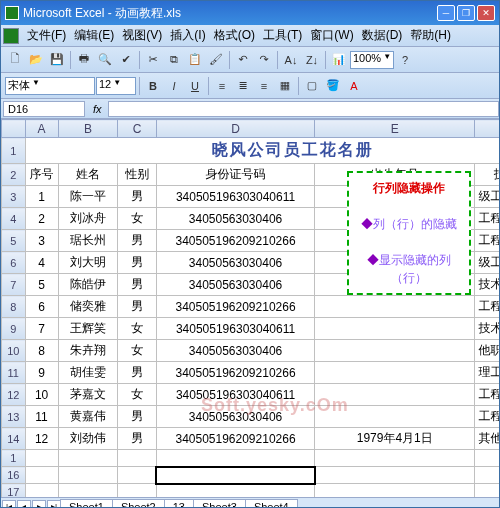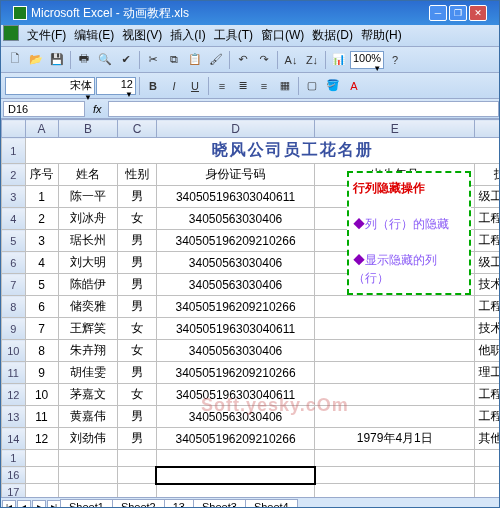--- a/index.html
+++ b/index.html
@@ -1,41 +1,41 @@
 <!DOCTYPE html>
 <html><head>
 <meta charset="utf-8">
 <style>
   * { box-sizing: border-box; margin: 0; padding: 0; font-family: "SimSun", Arial, sans-serif; }
   body { background: #fff; width: 500px; height: 508px; overflow: hidden; border:1px solid #3a6ea5;}
-  .titlebar { background: linear-gradient(#2b6dd0,#3a8de0); color: #fff; height: 24px; display:flex; align-items:center; padding:0 12px; font-size:12px; }
+  .titlebar { background: linear-gradient(#2b6dd0,#3a8de0); color: #fff; height: 24px; display:flex; align-items:center; padding:0 4px; font-size:12px; }
   .titlebar .icon { width:14px; height:14px; background:#1e7e1e; margin-right:4px; border:1px solid #fff;}
   .titlebar .title { flex:1; }
   .winbtn { width:18px; height:16px; margin-left:2px; background:#4a8ff0; border:1px solid #fff; border-radius:2px; display:flex; align-items:center; justify-content:center; font-size:9px; color:#fff;}
   .winbtn.close{background:#d05050;}
-  .menubar { background:linear-gradient(#d6e6f8,#c3daf3); height:22px; display:flex; font-size:12px; padding:0 2px; border-bottom:1px solid #9ac;}
+  .menubar { background:linear-gradient(#d6e6f8,#c3daf3); height:22px; display:flex; align-items:center; font-size:12px; padding:0 2px; border-bottom:1px solid #9ac;}
   .menubar .mico{width:16px;height:16px;background:#1e7e1e;border:1px solid #789;margin-right:4px;}
   .menuitem{padding:2px 4px;}
   .toolbar { background:linear-gradient(#d6e6f8,#c3daf3); height:26px; display:flex; align-items:center; padding:2px 4px; border-bottom:1px solid #9ac; gap:1px;}
   .tbtn{width:20px;height:20px;border:1px solid transparent;border-radius:3px;display:flex;align-items:center;justify-content:center;font-size:11px;color:#333;}
   .sep{width:1px;height:18px;background:#9ac;margin:0 2px;}
-  .tcombo{height:18px;border:1px solid #7a9ecc;background:#fff;font-size:11px;display:flex;align-items:flex-end;padding:0 2px;flex-direction:column;}
+  .tcombo{height:18px;border:1px solid #7a9ecc;background:#fff;font-size:11px;display:flex;align-items:flex-start;padding:0 2px;}
   .tcombo .dd{margin-left:2px;font-size:8px;}
   .cellref{background:linear-gradient(#d6e6f8,#c3daf3);height:20px;display:flex;align-items:center;border-bottom:1px solid #9ac;font-size:11px;}
   .cellref .namebox{width:82px;border:1px solid #9ac;background:#fff;padding:1px 4px;margin:0 2px;}
   .cellref .fx{font-style:italic;padding:0 6px;}
   .cellref .fxinput{flex:1;background:#fff;border:1px solid #9ac;height:16px;}
   .gridwrap{position:relative;overflow:hidden;height:378px;}
   table.sheet{border-collapse:collapse;font-size:12px;width:560px;}
   table.sheet th{background:linear-gradient(#e8eff9,#cfdff2);border:1px solid #9ac;color:#446;font-weight:normal;height:18px;}
   table.sheet td{border:1px solid #c0c0c0;padding:2px 3px;text-align:center;white-space:nowrap;}
   .rowhead{background:linear-gradient(#e8eff9,#cfdff2);border:1px solid #9ac;width:22px;text-align:center;color:#446;font-size:11px;}
   .colA{width:30px;} .colB{width:56px;} .colC{width:36px;} .colD{width:148px;} .colE{width:150px;} .colF{width:80px;}
   .docTitle{color:#3850a0;font-weight:bold;font-size:16px;font-family:"SimHei";letter-spacing:2px;}
-  .callout{position:absolute;border:2px dashed #0a0;background:#fff;left:346px;top:52px;width:124px;padding:6px 4px;font-size:12px;line-height:1.5;}
+  .callout{position:absolute;border:2px dashed #0a0;background:#fff;left:346px;top:52px;width:124px;padding:6px 4px;font-size:12px;line-height:1.5;text-align:center;}
   .callout .t1{color:#d00;font-weight:bold;}
   .callout .t2{color:#8b5cf6;}
   .callout .bullet{color:#80b;}
   .watermark{position:absolute;left:200px;top:264px;font-size:18px;color:rgba(200,80,80,0.35);font-weight:bold;letter-spacing:1px;pointer-events:none;margin-top:12px;}
   .tabs{background:#d6e6f8;height:18px;border-top:1px solid #9ac;display:flex;align-items:center;font-size:11px;}
   .tabbtn{width:14px;height:14px;border:1px solid #9ac;background:#fff;margin-left:1px;display:flex;align-items:center;justify-content:center;font-size:8px;}
   .tab{padding:0 8px;border:1px solid #9ac;border-bottom:none;background:#fff;margin-left:-1px;height:16px;line-height:15px;}
 </style>
 </head>
 <body>
@@ -49,20 +49,21 @@
   <div class="winbtn">❐</div>
   <div class="winbtn close">✕</div>
 </div>
 
 <div class="menubar">
   <div class="mico"></div>
   <span class="menuitem">文件(F)</span>
   <span class="menuitem">编辑(E)</span>
   <span class="menuitem">视图(V)</span>
   <span class="menuitem">插入(I)</span>
+  <span class="menuitem">格式(O)</span>
   <span class="menuitem">工具(T)</span>
   <span class="menuitem">窗口(W)</span>
   <span class="menuitem">数据(D)</span>
   <span class="menuitem">帮助(H)</span>
 </div>
 
 <div class="toolbar">
   <div class="tbtn">🗋</div>
   <div class="tbtn">📂</div>
   <div class="tbtn">💾</div>

